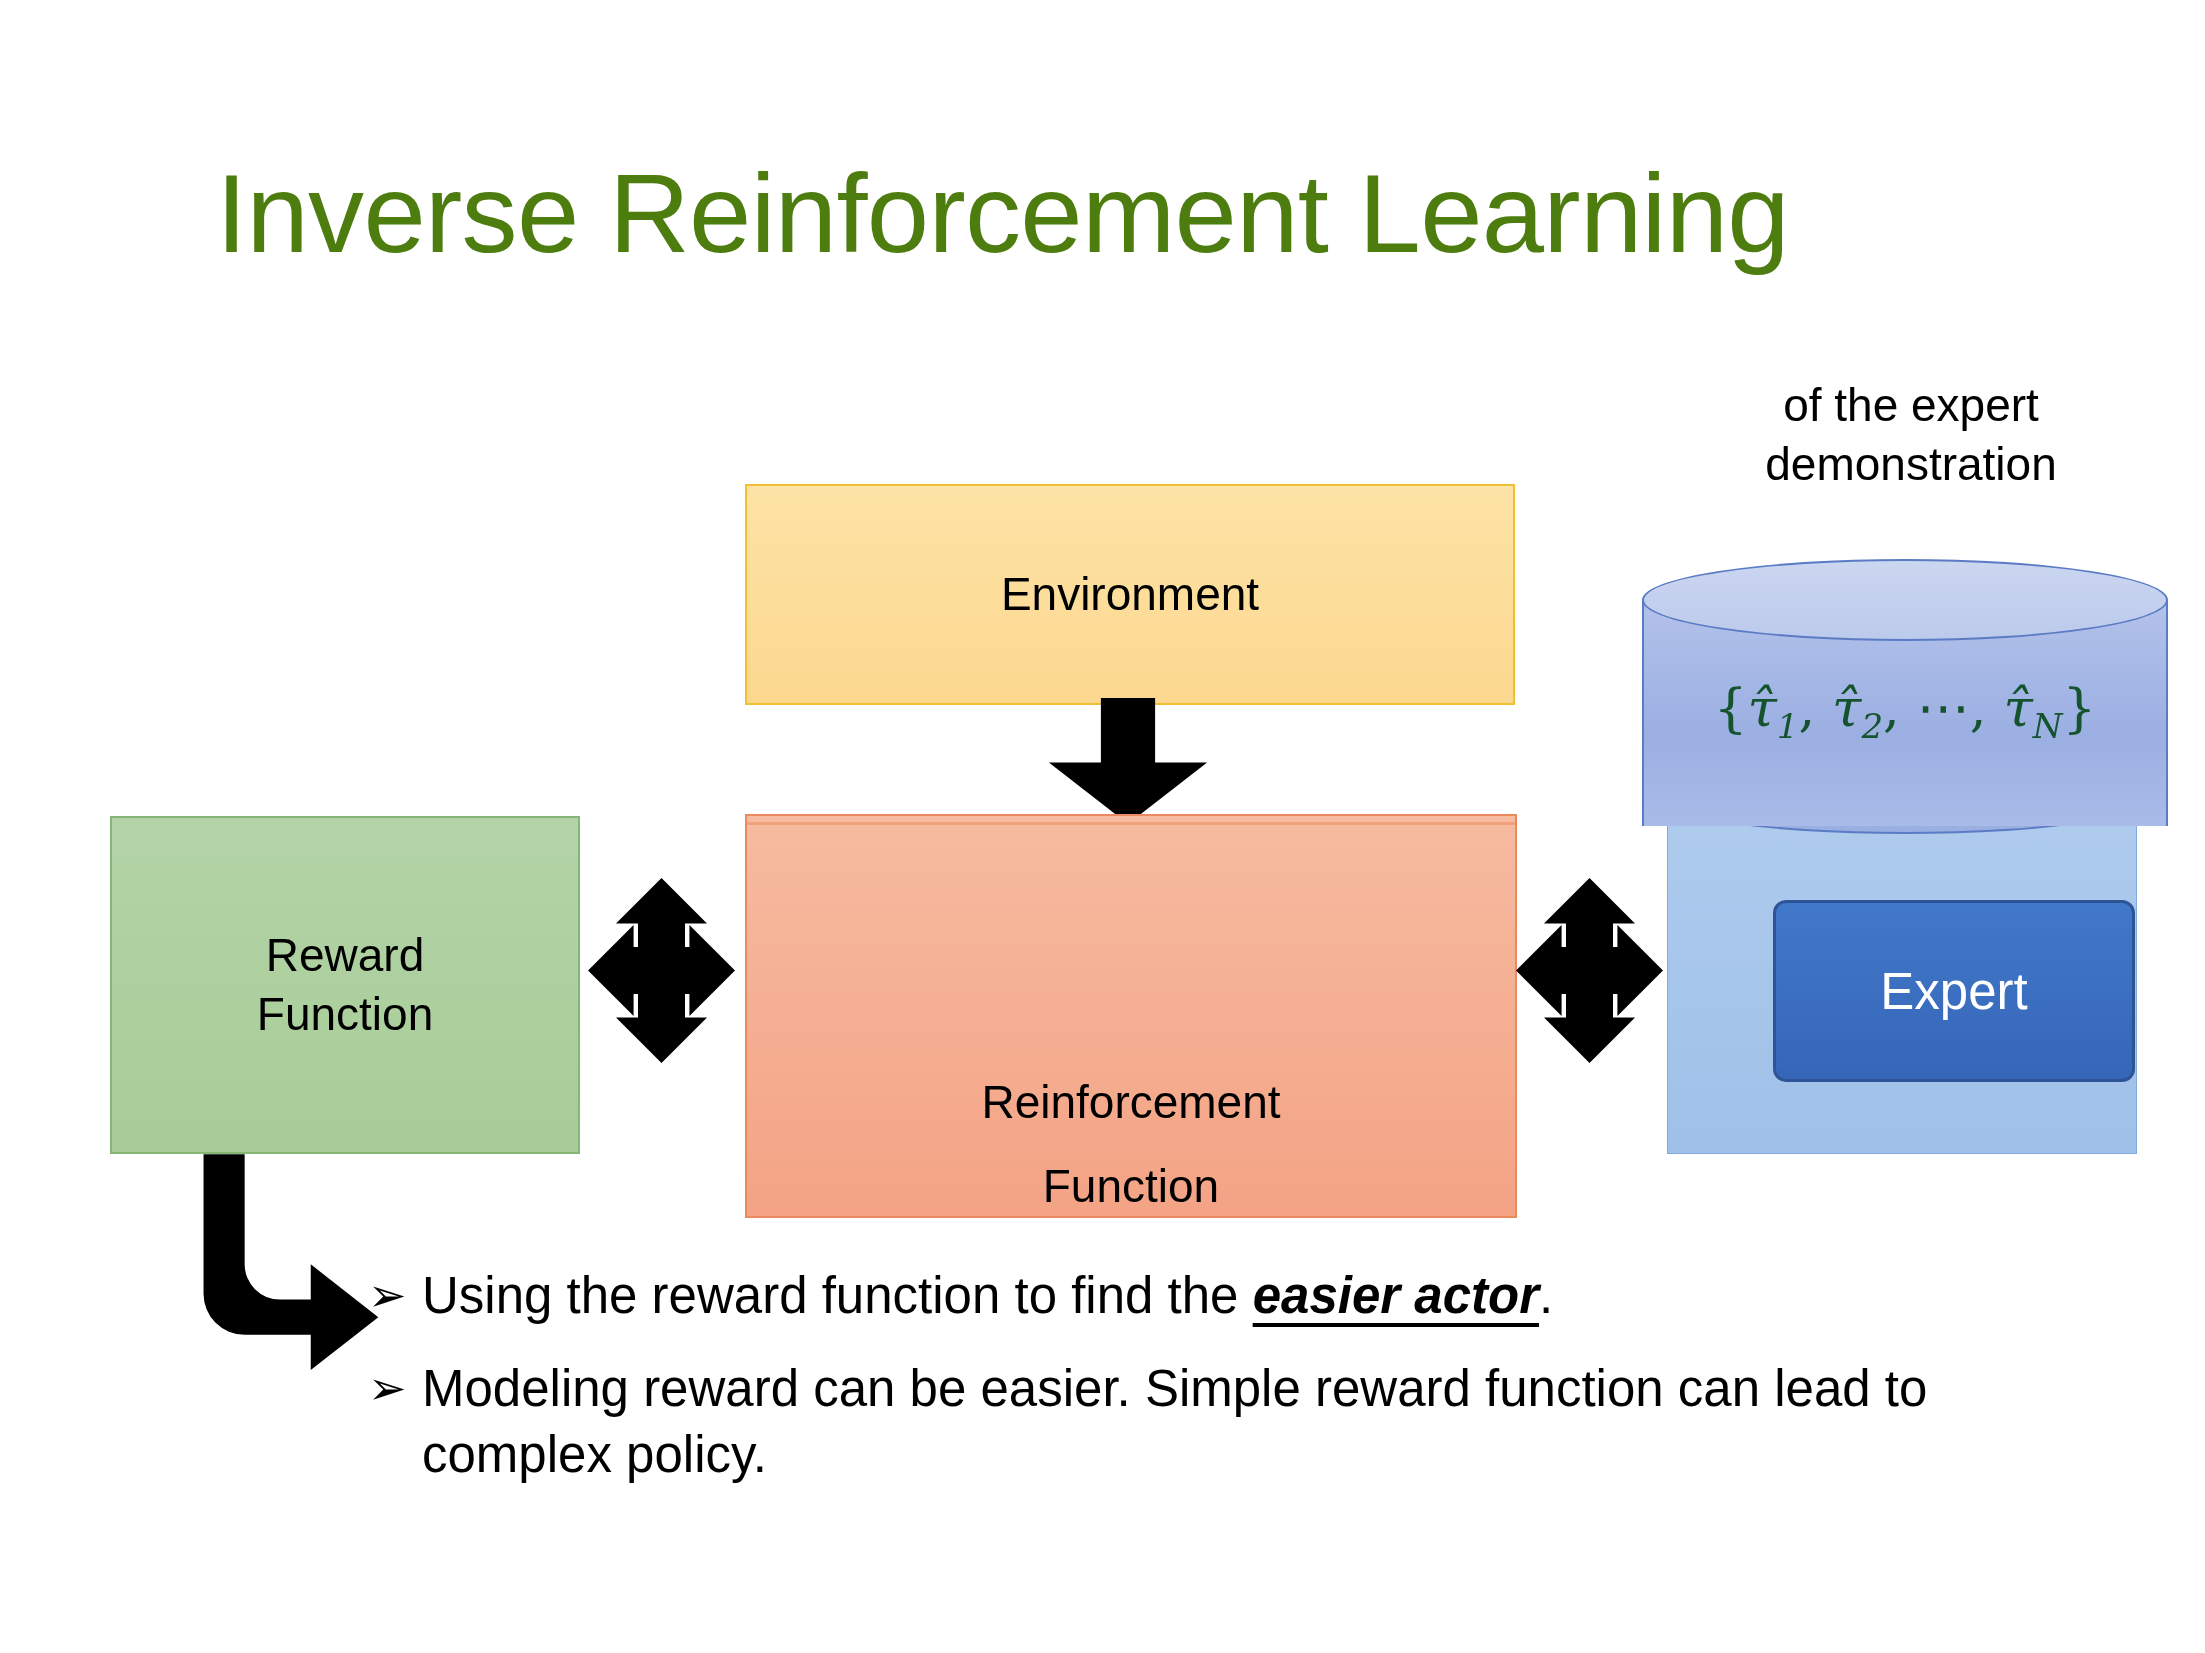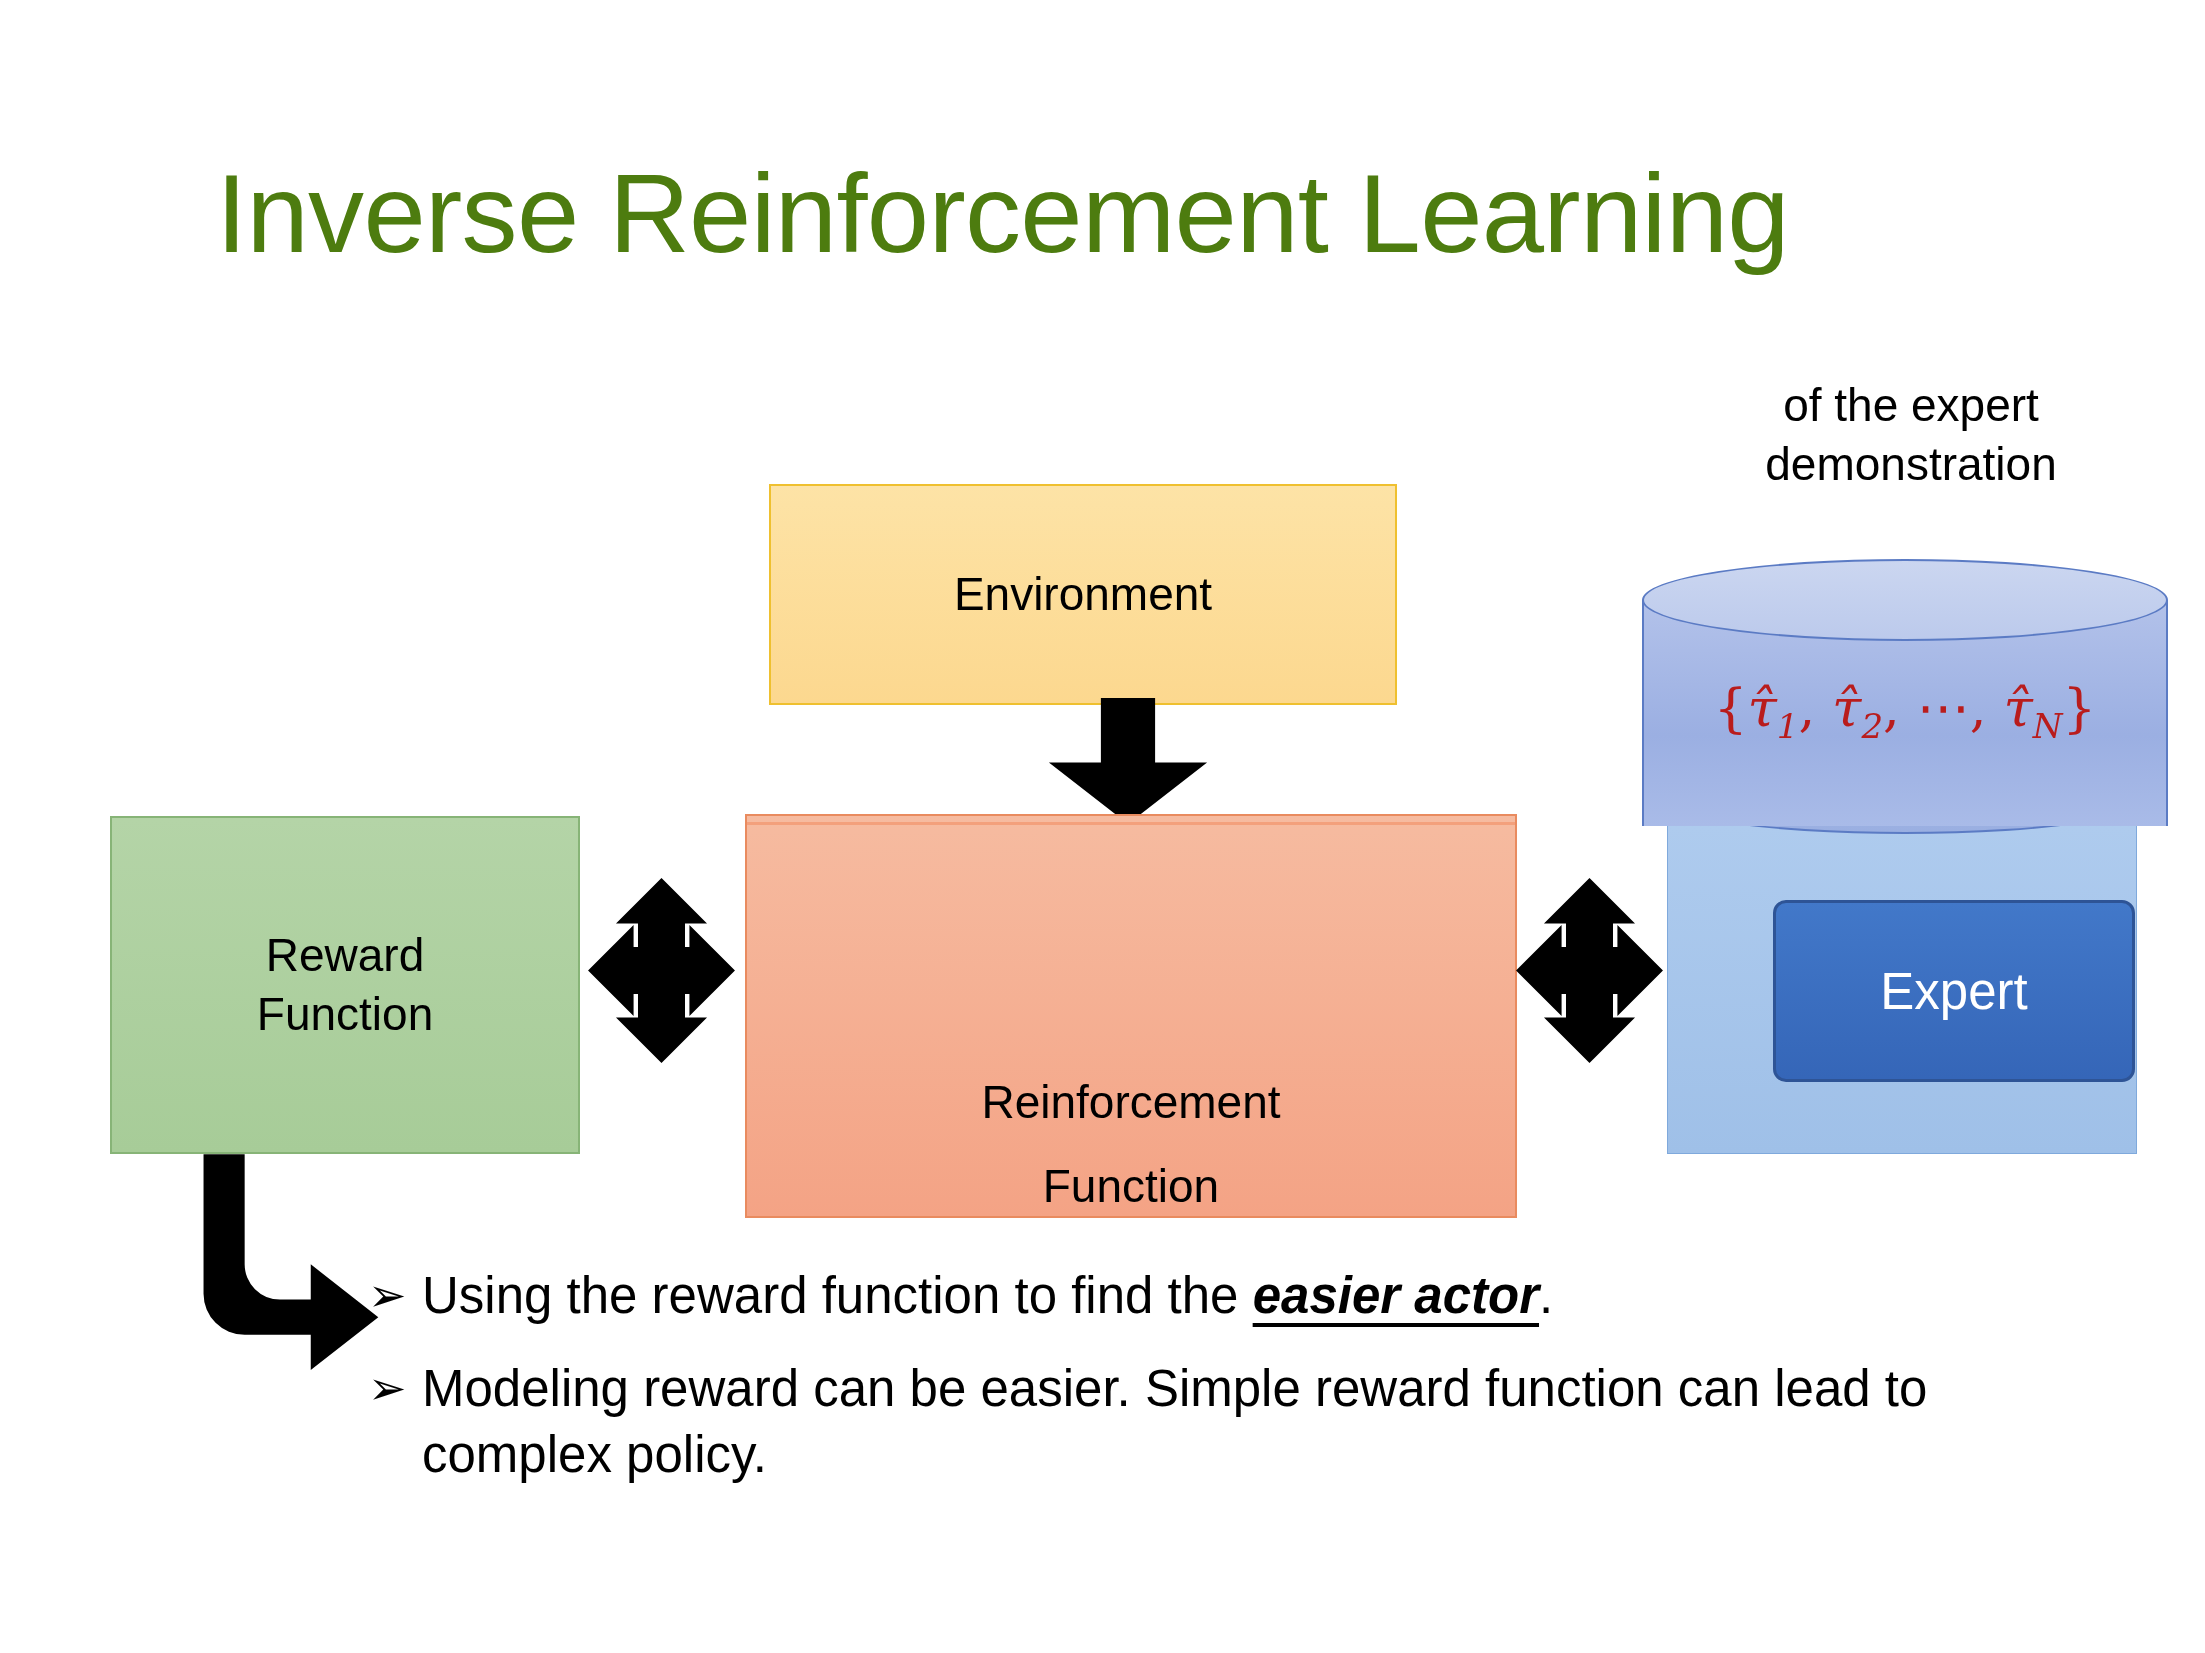--- a/index.html
+++ b/index.html
@@ -41,25 +41,24 @@
     text-align: center;
     font-size: 46px;
     line-height: 1.28;
     color: #000000;
   }
 
   
   #environment-box {
     left: 745px;
     top: 484px;
-    width: 628px;
+    width: 770px;
     height: 221px;
     background: linear-gradient(180deg, #FDE3A6 0%, #FCD88F 100%);
     border: 2.9px solid #EFC02F;
-    margin-left: 24px;
   }
 
   
   #reward-function-box {
     left: 110px;
     top: 816px;
     width: 470px;
     height: 338px;
     background: linear-gradient(180deg, #B4D4A7 0%, #A7CC98 100%);
     border: 2.2px solid #87B477;
@@ -193,21 +192,21 @@
     box-sizing: border-box;
   }
   #demo-cylinder-label {
     position: absolute;
     left: 0;
     top: 118px;
     width: 526px;
     text-align: center;
     font-size: 53px;
     font-family: "DejaVu Serif", serif;
-    color: #b91c1c;
+    color: #14532d;
     white-space: nowrap;
   }
   #demo-cylinder-label .sub {
     font-size: 34px;
     vertical-align: sub;
     font-style: italic;
   }
   #demo-cylinder-label .tau {
     font-style: italic;
   }

